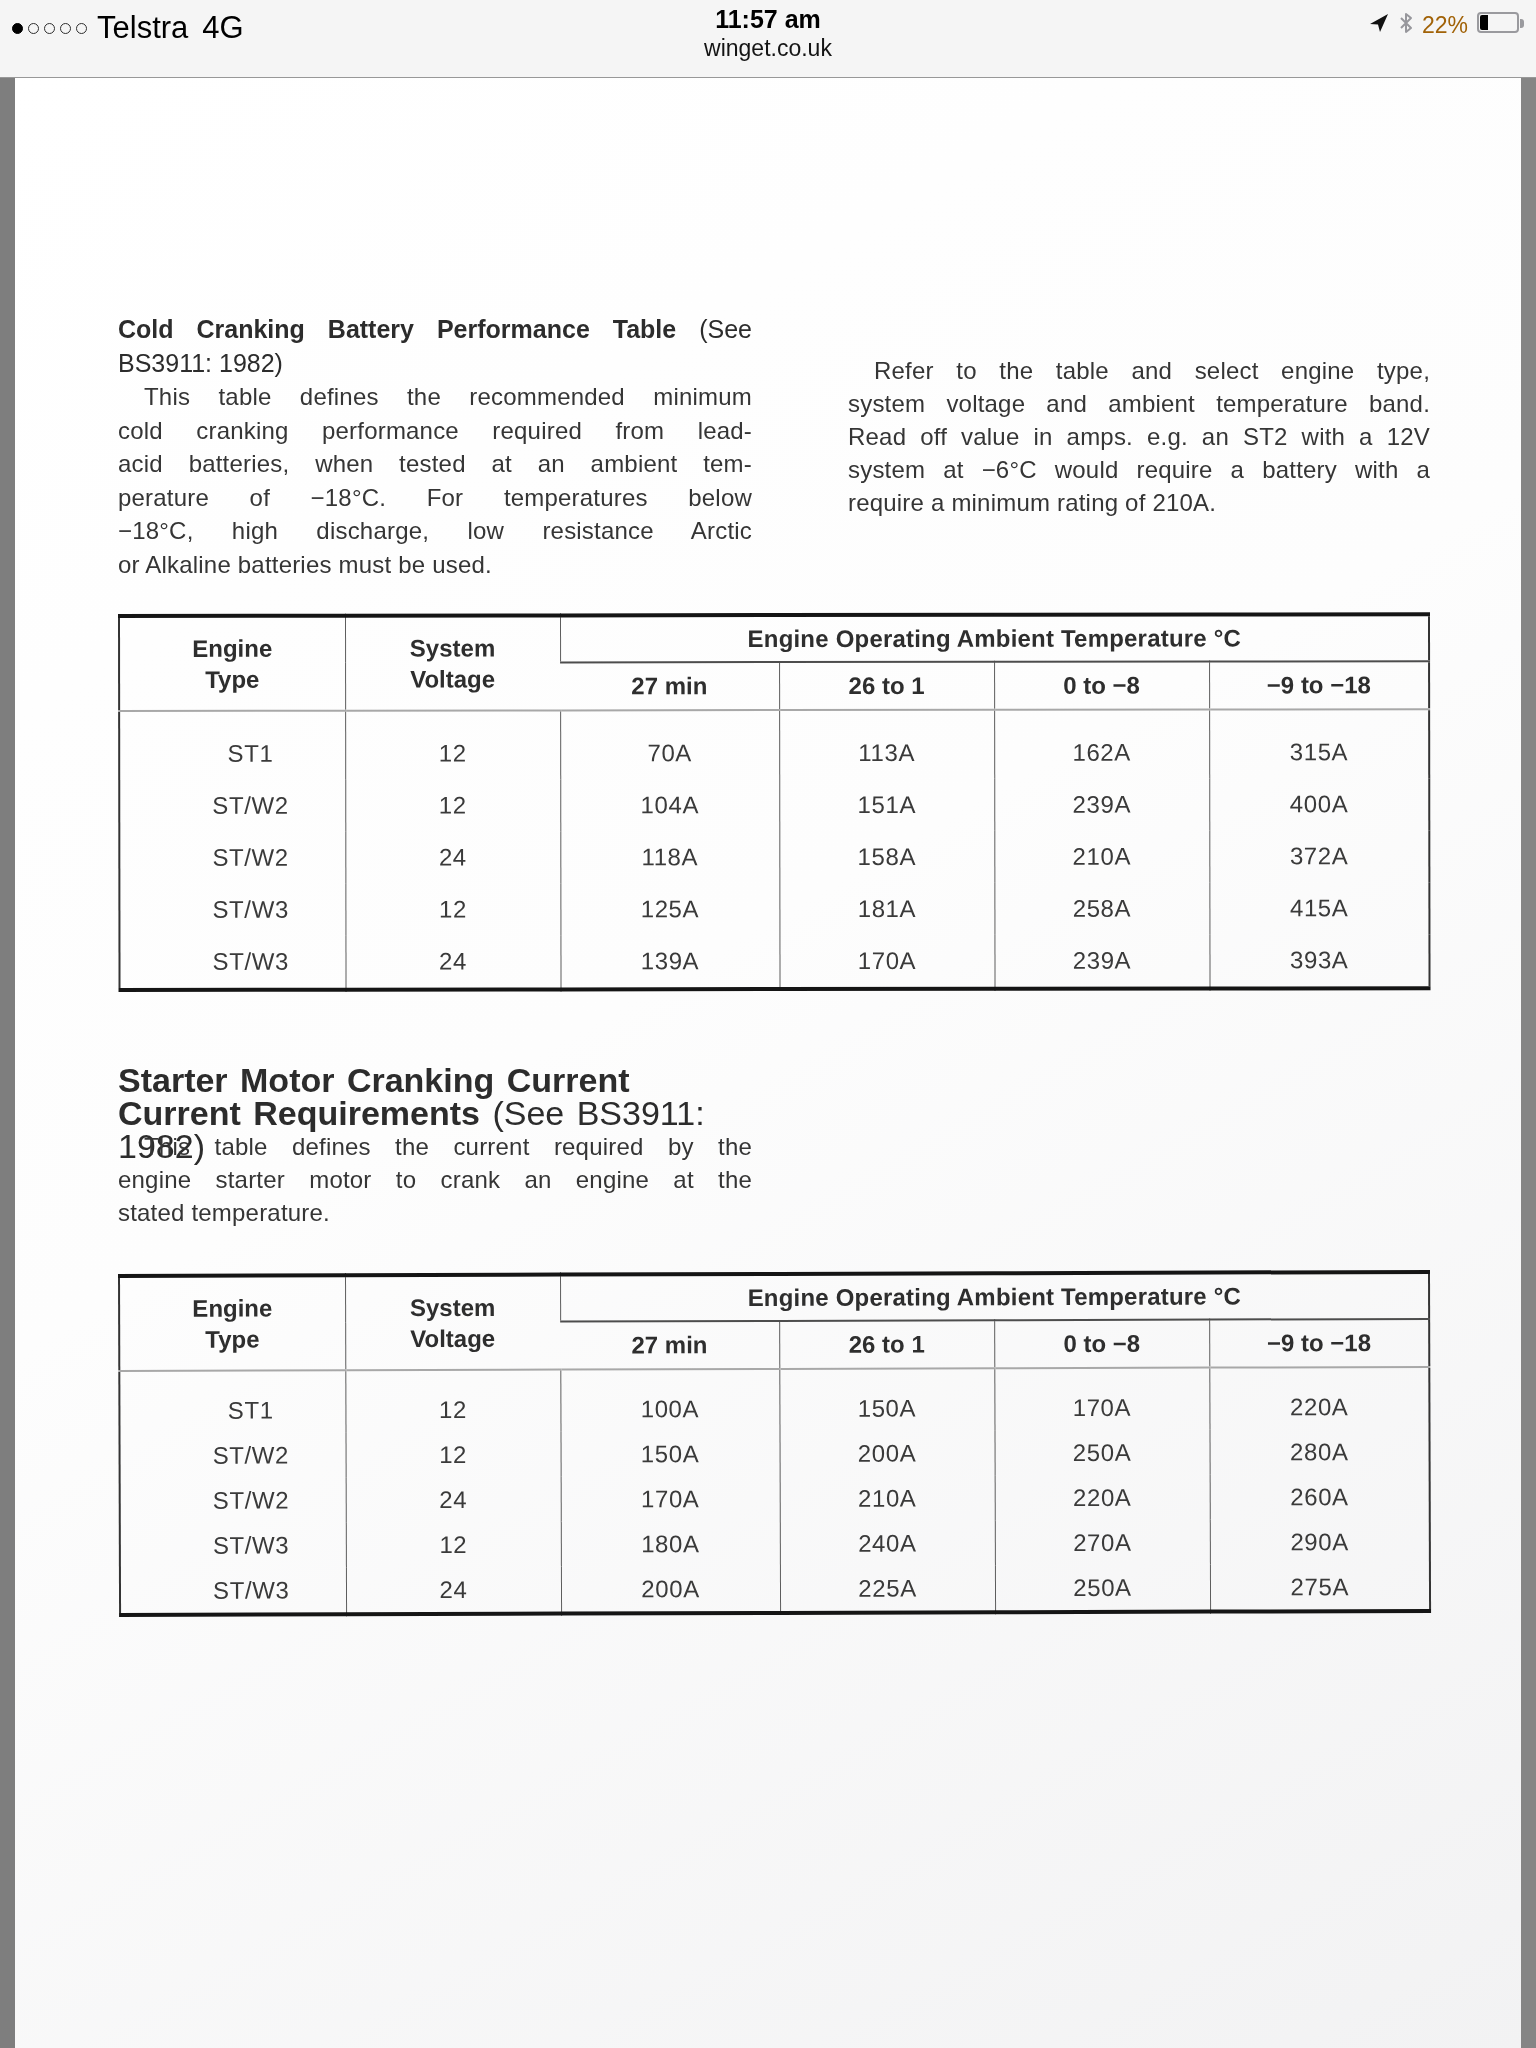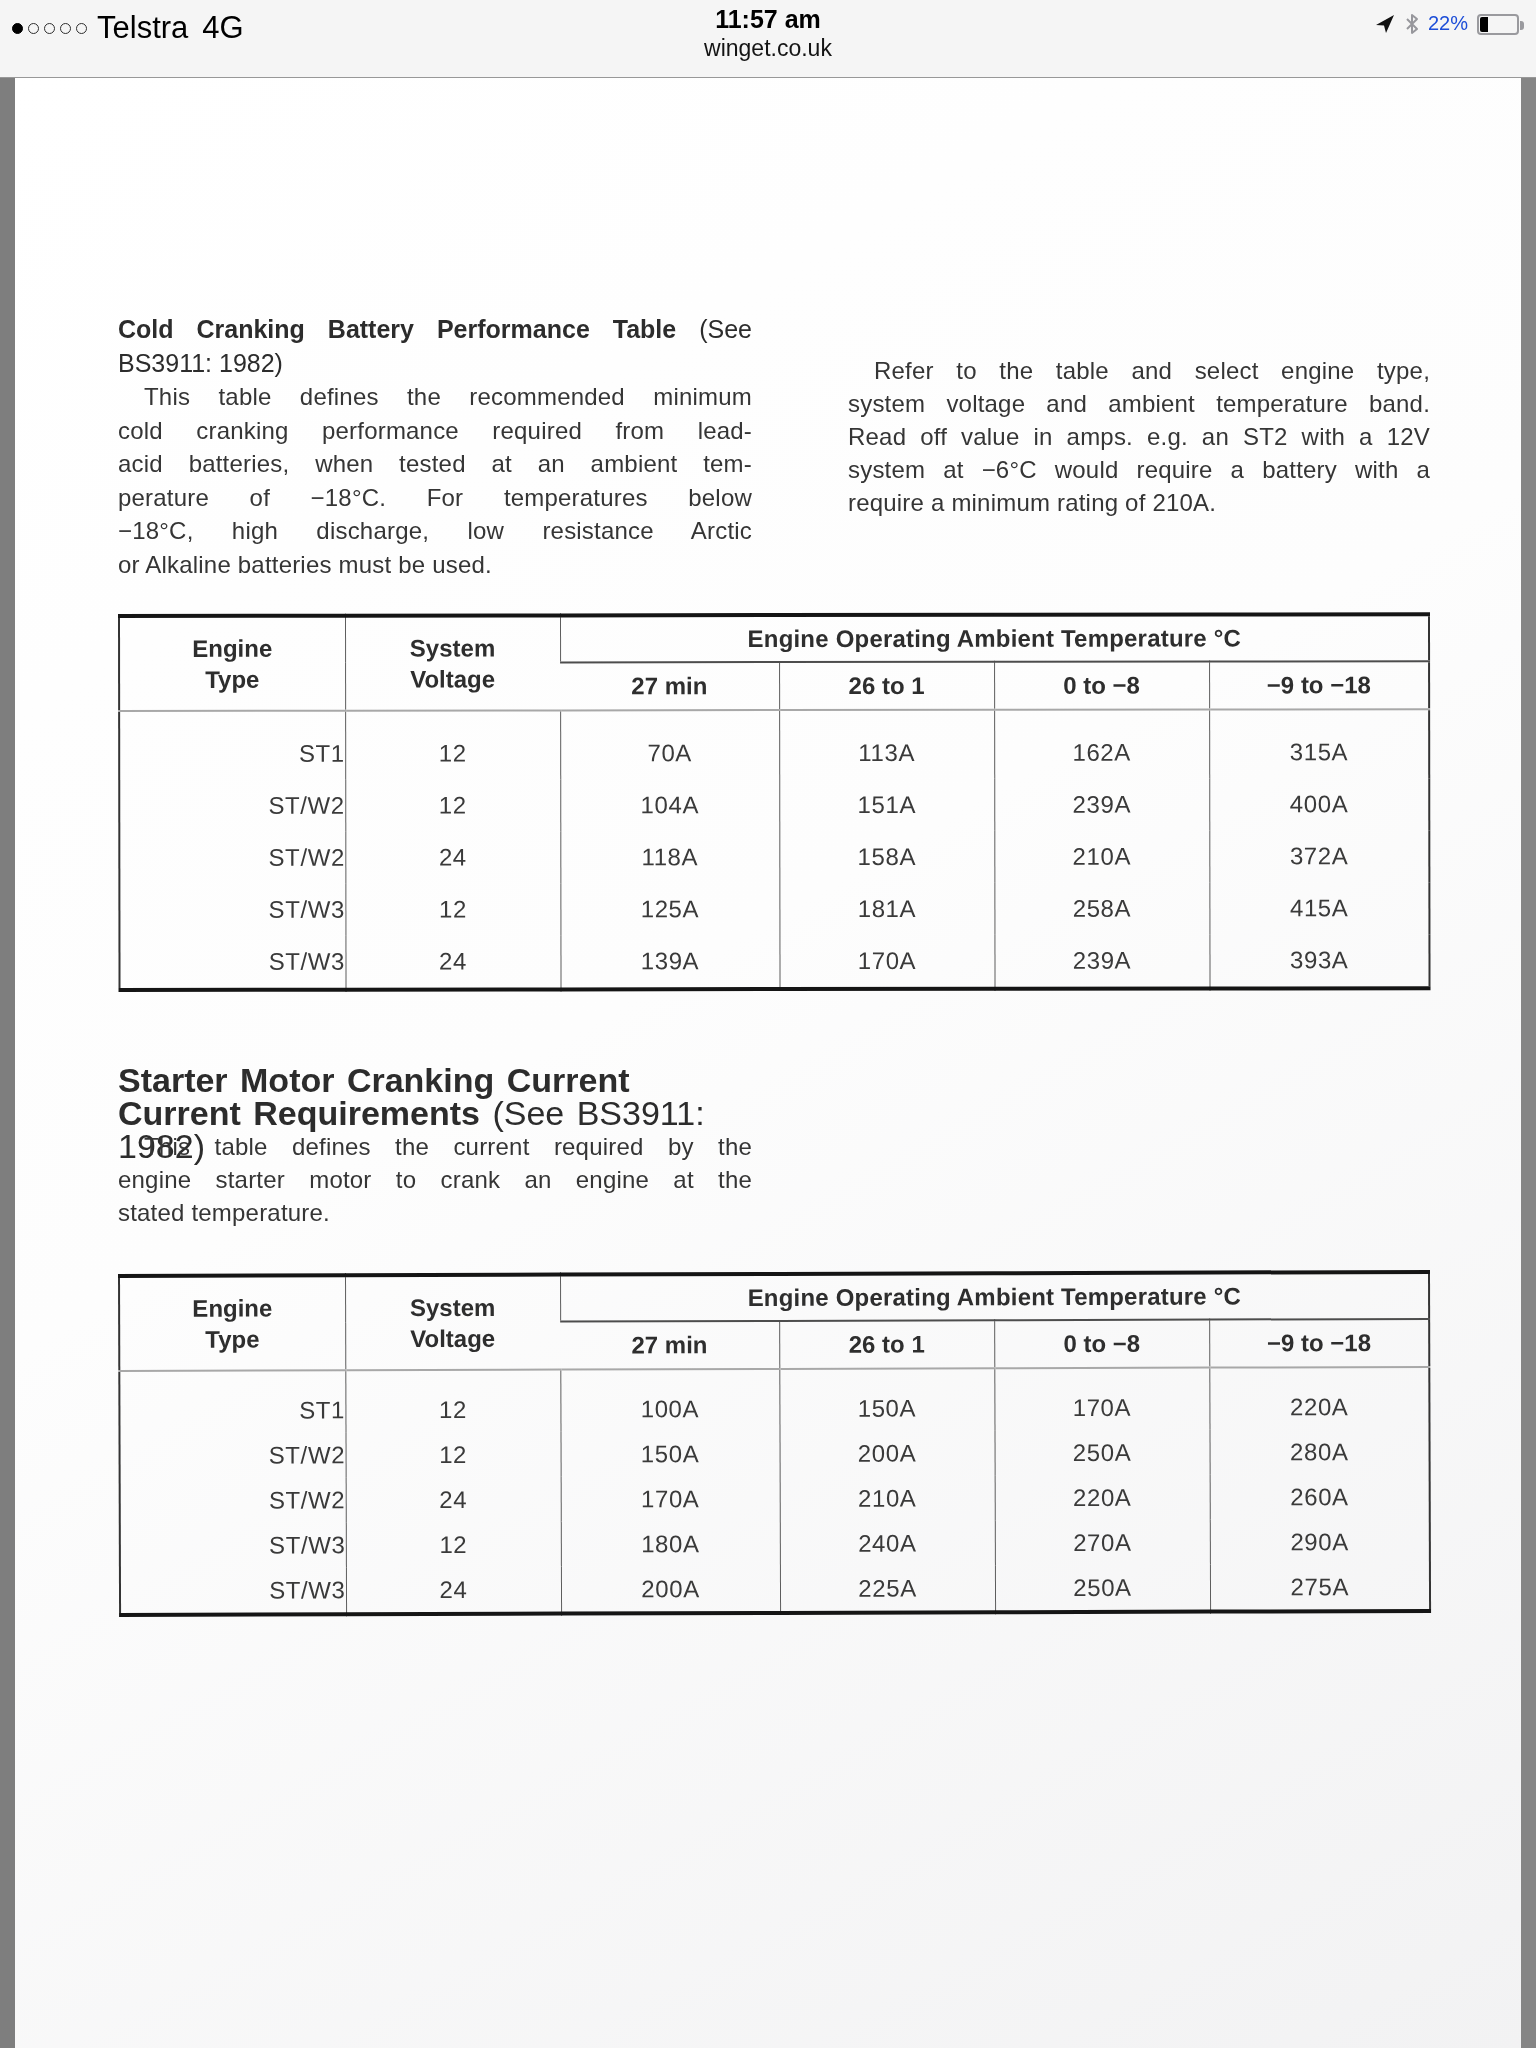--- a/index.html
+++ b/index.html
@@ -15,21 +15,21 @@
     background:#f5f5f5;border-bottom:1px solid #989898;box-sizing:border-box;
   }
   .sb-left{position:absolute;left:12px;top:10px;display:flex;align-items:center;color:#000;font-size:31px;}
   .dots{display:flex;align-items:center;gap:5px;margin-right:10px;}
   .dot{width:11px;height:11px;border-radius:50%;border:1.5px solid #2f2f2f;box-sizing:border-box;background:transparent;}
   .dot.filled{background:#000;border-color:#000;}
   .carrier{margin-right:14px;}
   .sb-center{position:absolute;left:0;right:0;top:5px;text-align:center;color:#000;}
   .sb-time{font-size:25px;font-weight:bold;line-height:28px;}
   .sb-url{font-size:23px;line-height:26px;color:#141414;margin-top:2px;}
-  .sb-right{position:absolute;right:12px;top:12px;display:flex;align-items:flex-end;gap:9px;font-size:20px;color:#1d4ed8;}
+  .sb-right{position:absolute;right:12px;top:12px;display:flex;align-items:flex-start;gap:9px;font-size:23px;color:#a16207;}
   .batt{position:relative;width:42px;height:21px;border:2px solid #9a9a9e;border-radius:4px;box-sizing:border-box;margin-right:5px;}
   .batt-fill{position:absolute;left:1px;top:1px;bottom:1px;background:#000;border-radius:2px 0 0 2px;}
   .batt-nub{position:absolute;right:-7px;top:5px;width:4px;height:9px;background:#9a9a9e;border-radius:0 3px 3px 0;}
 
   
   .docpage{
     position:absolute;left:0;top:78px;width:1536px;height:1970px;
     background:linear-gradient(150deg,#ffffff 0%,#fdfdfd 45%,#f2f2f3 100%);
   }
   .edge{position:absolute;top:0;bottom:0;}
@@ -66,21 +66,21 @@
   .dtable th:first-child,.dtable td:first-child{border-left:none;}
   .dtable thead th{font-weight:bold;color:#2e2e2e;font-size:24px;vertical-align:middle;}
   .twolines{padding:6px 0 8px;border-bottom:2px solid #a8a8a8;margin-left:24px;}
   .twolines div{line-height:31px;}
   .spanh{height:44px;border-bottom:2px solid #4d4d4d;letter-spacing:0.2px;}
   tr.bands th{height:46px;border-bottom:2px solid #a8a8a8;}
   .dtable tbody td{text-align:center;font-size:24px;letter-spacing:0.6px;vertical-align:middle;}
   .t1 tbody td{height:52px;}
   .t2 tbody td{height:45px;}
   .dtable tbody tr:first-child td{padding-top:16px;}
-  .dtable tbody td.c0{text-align:right;padding-left:36px;}
+  .dtable tbody td.c0{text-align:center;padding-left:36px;}
 </style>
 </head>
 <body>
 
 <div class="statusbar">
   <div class="sb-left">
     <span class="dots">
       <span class="dot filled"></span>
       <span class="dot"></span>
       <span class="dot"></span>

